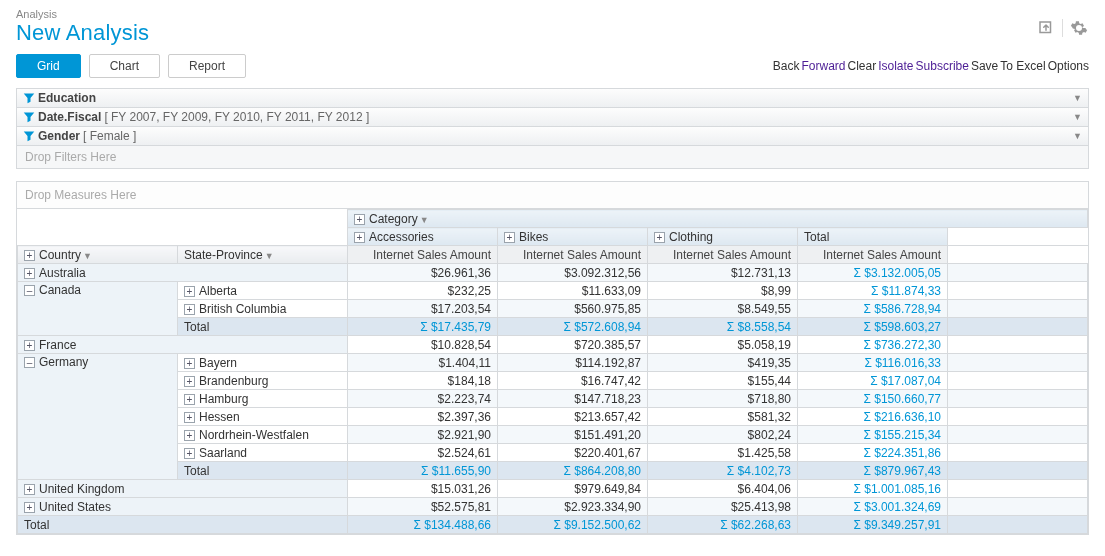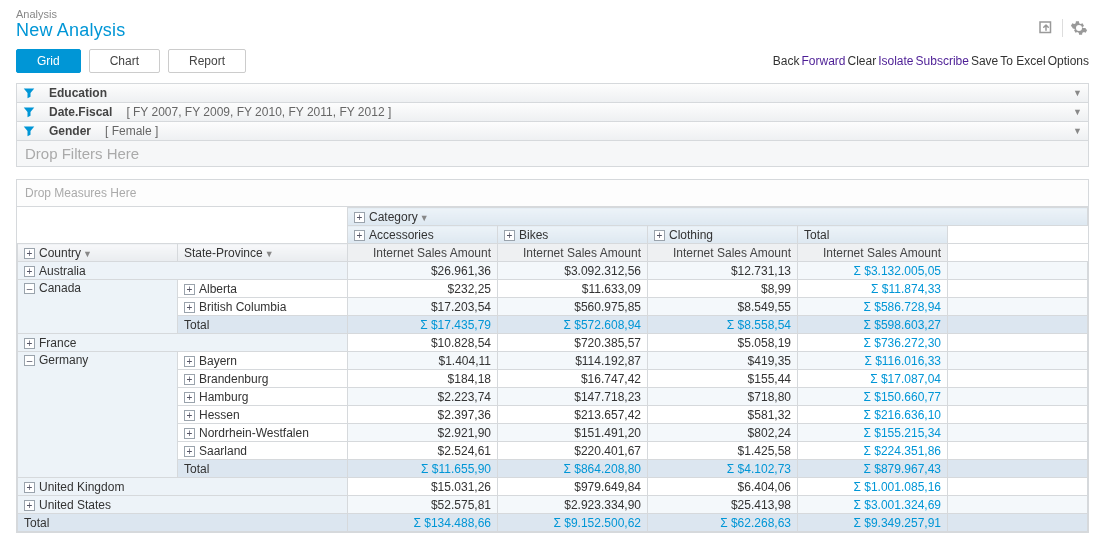--- a/index.html
+++ b/index.html
@@ -1,37 +1,37 @@
 <!DOCTYPE html>
 <html><head>
 <meta charset="utf-8">
 <style>
   * { box-sizing: border-box; margin: 0; padding: 0; }
   html, body { width: 1105px; height: 556px; font-family: "Segoe UI", Arial, sans-serif; font-size: 12px; color: #333; background: #fff; overflow: hidden; }
   .app { padding: 8px 10px; position: relative; }
   .breadcrumb { font-size: 11px; color: #888; padding: 0 6px; }
-  .title { font-size: 18px; color: #0096d6; font-weight: 400; padding: 0 6px 6px 6px; letter-spacing: 0.2px; }
+  .title { font-size: 22px; color: #0096d6; font-weight: 400; padding: 0 6px 6px 6px; letter-spacing: 0.2px; }
   .top-icons { position: absolute; top: 18px; right: 16px; display: flex; gap: 6px; align-items: center; }
   .top-icons .icon { width: 20px; height: 20px; color: #999; display:flex; align-items:center; justify-content:center; cursor:pointer; }
   .top-icons .divider { width:1px; height:18px; background:#ddd; }
   .toolbar-row { display:flex; align-items:center; justify-content:space-between; padding: 2px 6px 10px 6px; }
   .view-tabs { display:flex; gap:8px; }
   .btn { border:1px solid #ccc; background:#fff; padding:4px 20px; font-size:12px; color:#444; cursor:pointer; border-radius:2px; }
   .btn.active { background:#0096d6; border-color:#0096d6; color:#fff; }
   .actions { display:flex; gap:2px; font-size:12px; }
   .actions span { cursor:pointer; color:#333; }
   .actions span.disabled { color:#4c1d95; cursor:default; }
 
-  .filter-bar { border:1px solid #d6d9dc; background:linear-gradient(#fdfdfd,#eef0f2); padding:2px 6px; margin:0 6px; font-size:12px; display:flex; align-items:center; gap:14px; position:relative; }
+  .filter-bar { border:1px solid #d6d9dc; background:linear-gradient(#fdfdfd,#eef0f2); padding:2px 6px; margin:0 6px; font-size:12px; display:flex; align-items:center; gap:3px; position:relative; }
   .filter-bar + .filter-bar { border-top:none; }
   .filter-bar .dim { font-weight:bold; color:#444; }
   .filter-bar .sel { color:#666; }
   .filter-bar .funnel { width:12px; height:12px; color:#0096d6; flex-shrink:0; }
   .filter-bar .dd { position:absolute; right:6px; top:4px; color:#888; font-size:9px; }
-  .drop-zone { border:1px solid #d6d9dc; border-top:none; background:#f6f7f8; color:#aaa; font-size:15px; padding:4px 8px; margin:0 6px; }
+  .drop-zone { border:1px solid #d6d9dc; border-top:none; background:#f6f7f8; color:#aaa; font-size:12px; padding:4px 8px; margin:0 6px; }
   .measures-zone { margin-top:12px; border:1px solid #d6d9dc; background:#fdfdfd; color:#aaa; font-size:12px; padding:6px 8px; margin-left:6px; margin-right:6px; }
 
   .grid-wrap { margin:0 6px; border:1px solid #d6d9dc; border-top:none; }
   table.pivot { border-collapse:collapse; width:100%; table-layout:fixed; }
   table.pivot td, table.pivot th { border:1px solid #d6d9dc; font-size:12px; height:18px; padding:1px 6px; white-space:nowrap; overflow:hidden; }
   .hdr { background:linear-gradient(#f7f8fa,#e9ecef); text-align:left; font-weight:normal; color:#333; }
   .cat-row td { background:linear-gradient(#edf3f8,#dde8f1); }
   .meas-row td.m { background:#eef0f2; text-align:right; color:#444; }
   .row-label { background:#edf3f8; }
   .row-label.sub { background:#fff; }

